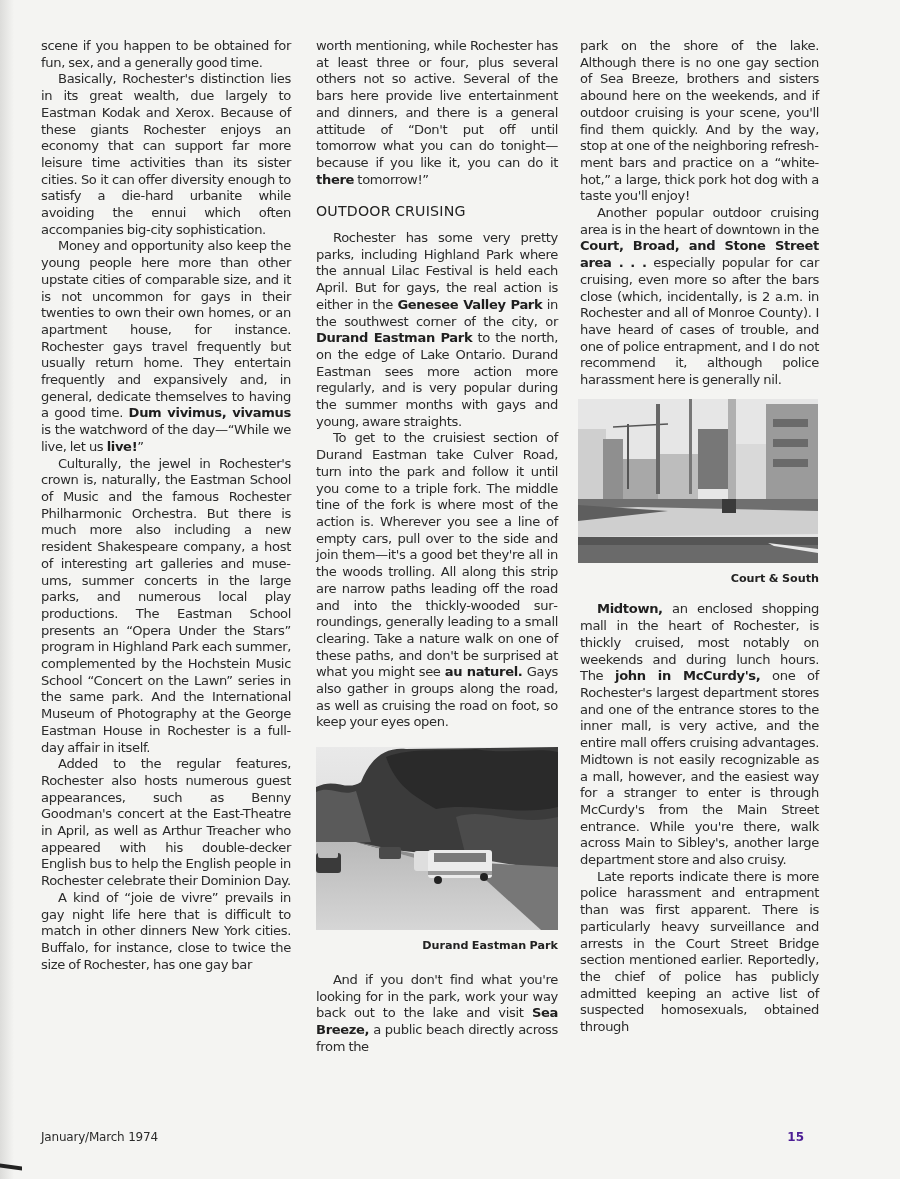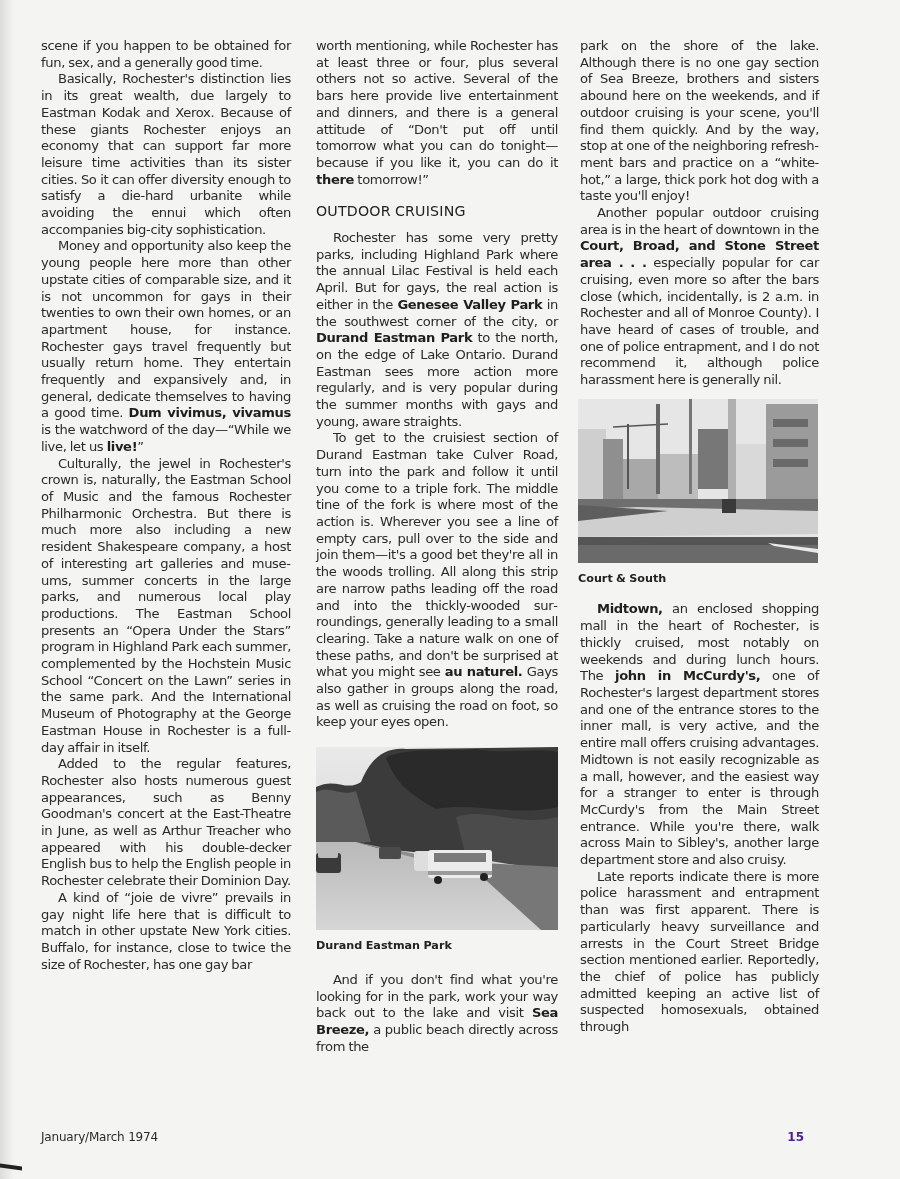--- a/index.html
+++ b/index.html
@@ -26,21 +26,21 @@
   .heading {
     margin: 15px 0 10px 0; 
     font-size: 14.2px; letter-spacing: 0.2px; font-weight: normal; color: #222;
   }
   .figure { margin: 0; }
   .photo {
     display: block; position: relative; overflow: hidden;
     background: #9a9a9a;
   }
   .caption {
-    text-align: left; font-weight: bold; font-size: 11.2px;
+    text-align: right; font-weight: bold; font-size: 11.2px;
     letter-spacing: 0; margin-top: 8px; color: #222;
   }
   .fig-durand { margin: 16px 0 0 0; }
   .fig-durand .photo { width: 242px; height: 183px; }
   .fig-court { margin: 10px 0 0 -2px; }
   .fig-court .photo { width: 240px; height: 164px; }
   .fig-court + p { margin-top: 14px; }
   .footer-left {
     position: absolute; left: 41px; top: 1130px;
     font-size: 12px; letter-spacing: -0.2px; color: #2b2b2b;
@@ -62,22 +62,22 @@
 <body>
 
 <div class="page">
   <div class="binding-shadow"></div>
 
   <div class="col c1">
       <p class="noindent"><span>scene if you happen to be obtained for fun, sex, and a generally good time.</span></p>
       <p><span>Basically, Rochester's distinc­tion lies in its great wealth, due largely to Eastman Kodak and Xerox.  Because of these giants Rochester enjoys an economy that can support far more leisure time activities than its sister cities. So it can offer diversity enough to satisfy a die-hard urbanite while avoiding the ennui which often accompanies big-city sophistica­tion.</span></p>
       <p><span>Money and opportunity also keep the young people here more than other upstate cities of com­parable size, and it is not uncom­mon for gays in their twenties to own their own homes, or an apartment house, for instance. Rochester gays travel frequently but usually return home.  They entertain frequently and expan­sively and, in general, dedicate themselves to having a good time. </span><b>Dum vivimus, vivamus</b><span> is the watchword of the day—“While we live, let us </span><b>live!</b><span>”</span></p>
       <p><span>Culturally, the jewel in Roches­ter's crown is, naturally, the East­man School of Music and the famous Rochester Philharmonic Orchestra.  But there is much more also including a new resident Shakespeare company, a host of interesting art galleries and muse­ums, summer concerts in the large parks, and numerous local play productions. The Eastman School presents an “Opera Under the Stars” program in Highland Park each summer, complemented by the Hochstein Music School “Con­cert on the Lawn” series in the same park.  And the International Museum of Photography at the George Eastman House in Roches­ter is a full-day affair in itself.</span></p>
-      <p><span>Added to the regular features, Rochester also hosts numerous guest appearances, such as Benny Goodman's concert at the East-Theatre in June, as well as Arthur Treacher who appeared with his double-decker English bus to help the English people in Rochester celebrate their Dominion Day.</span></p>
-      <p class="last"><span>A kind of “joie de vivre” prevails in gay night life here that is difficult to match in other upstate New York cities.  Buffalo, for instance, close to twice the size of Rochester, has one gay bar</span></p>
+      <p><span>Added to the regular features, Rochester also hosts numerous guest appearances, such as Benny Goodman's concert at the East-Theatre in April, as well as Arthur Treacher who appeared with his double-decker English bus to help the English people in Rochester celebrate their Dominion Day.</span></p>
+      <p class="last"><span>A kind of “joie de vivre” prevails in gay night life here that is difficult to match in other dinners New York cities.  Buffalo, for instance, close to twice the size of Rochester, has one gay bar</span></p>
     </div>
   <div class="col c2">
       <p class="noindent"><span>worth mentioning, while Roches­ter has at least three or four, plus several others not so active.  Sev­eral of the bars here provide live entertainment and dinners, and there is a general attitude of “Don't put off until tomorrow what you can do tonight—because if you like it, you can do it </span><b>there</b><span> tomorrow!”</span></p>
       <div class="heading">OUTDOOR CRUISING</div>
       <p><span>Rochester has some very pretty parks, including Highland Park where the annual Lilac Festival is held each April.  But for gays, the real action is either in the </span><b>Genesee Valley Park</b><span> in the southwest corner of the city, or </span><b>Durand Eastman Park</b><span> to the north, on the edge of Lake Ontario.  Durand Eastman sees more action more regularly, and is very popular during the summer months with gays and young, aware straights.</span></p>
       <p><span>To get to the cruisiest section of Durand Eastman take Culver Road, turn into the park and follow it until you come to a triple fork.  The middle tine of the fork is where most of the action is.  Wherever you see a line of empty cars, pull over to the side and join them—it's a good bet they're all in the woods trol­ling.   All along this strip are narrow paths leading off the road and into the thickly-wooded sur­roundings, generally leading to a small clearing. Take a nature walk on one of these paths, and don't be surprised at what you might see </span><b>au naturel.</b><span>  Gays also gather in groups along the road, as well as cruising the road on foot, so keep your eyes open.</span></p>
       <div class="figure fig-durand">
         <div class="photo">
   <svg width="242" height="183" viewBox="0 0 242 183" xmlns="http://www.w3.org/2000/svg">
     <defs>

